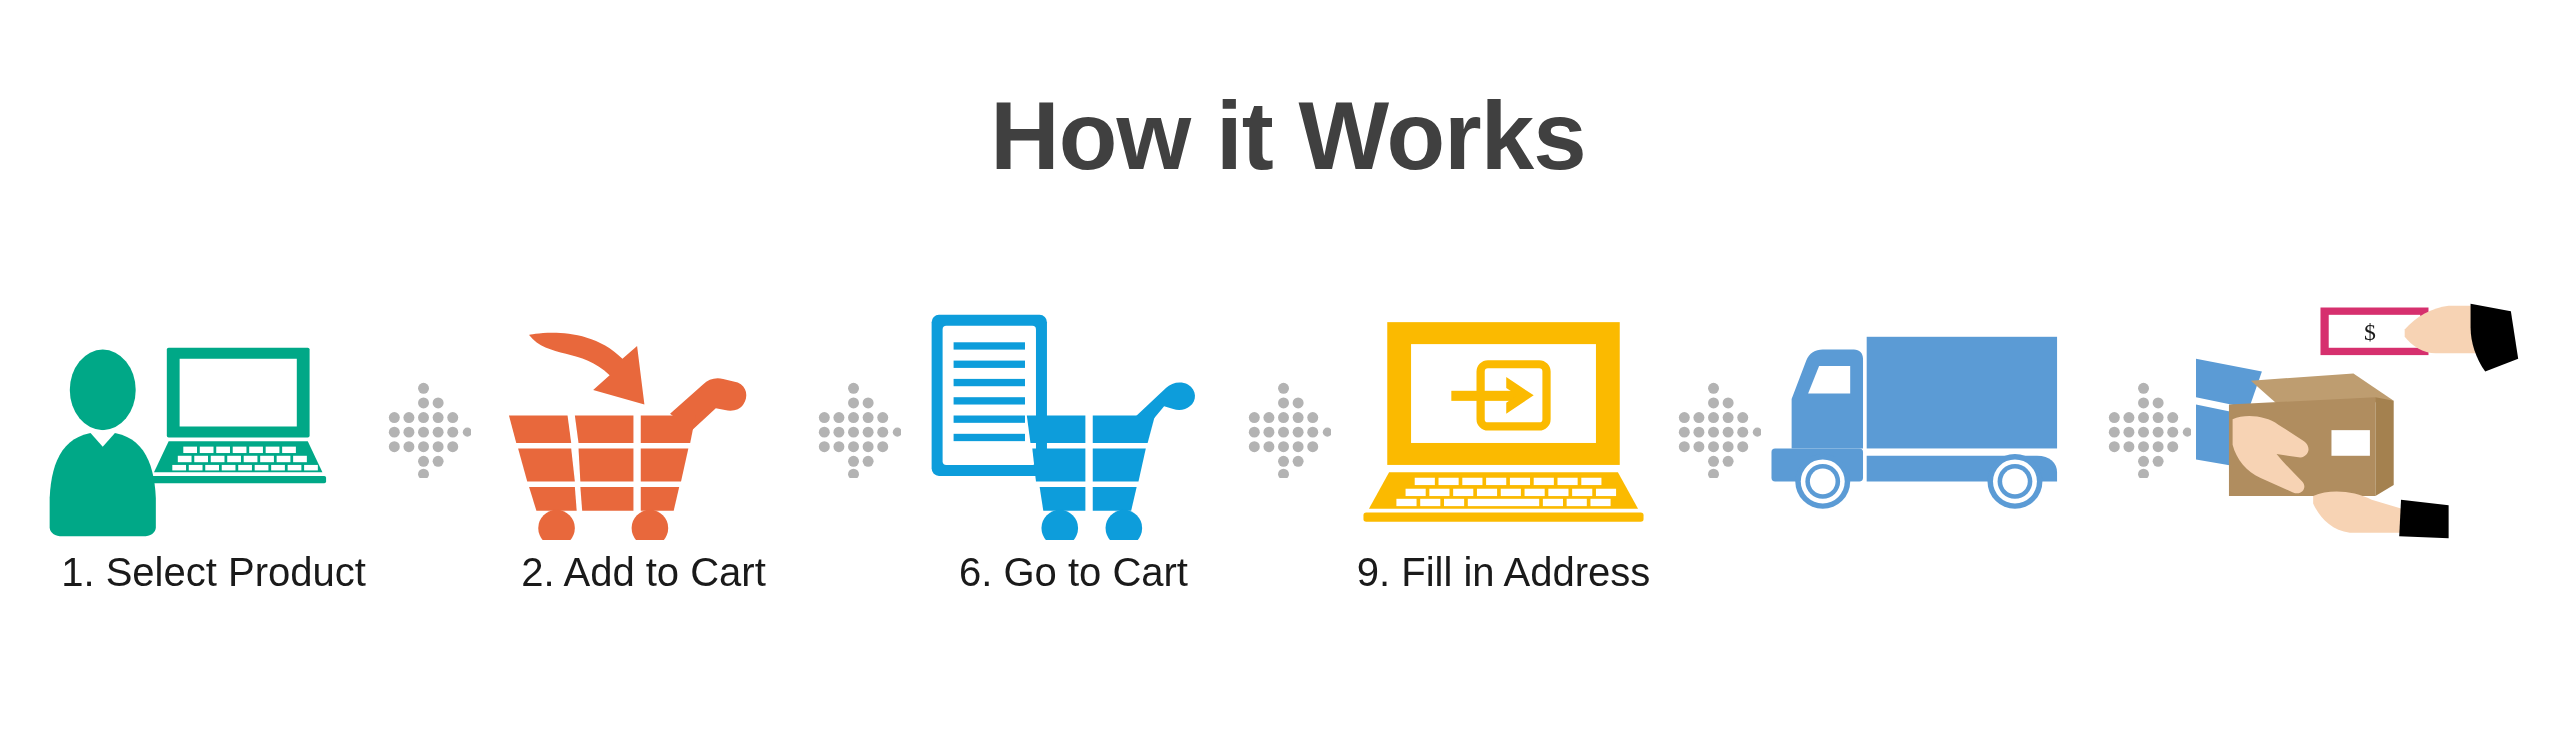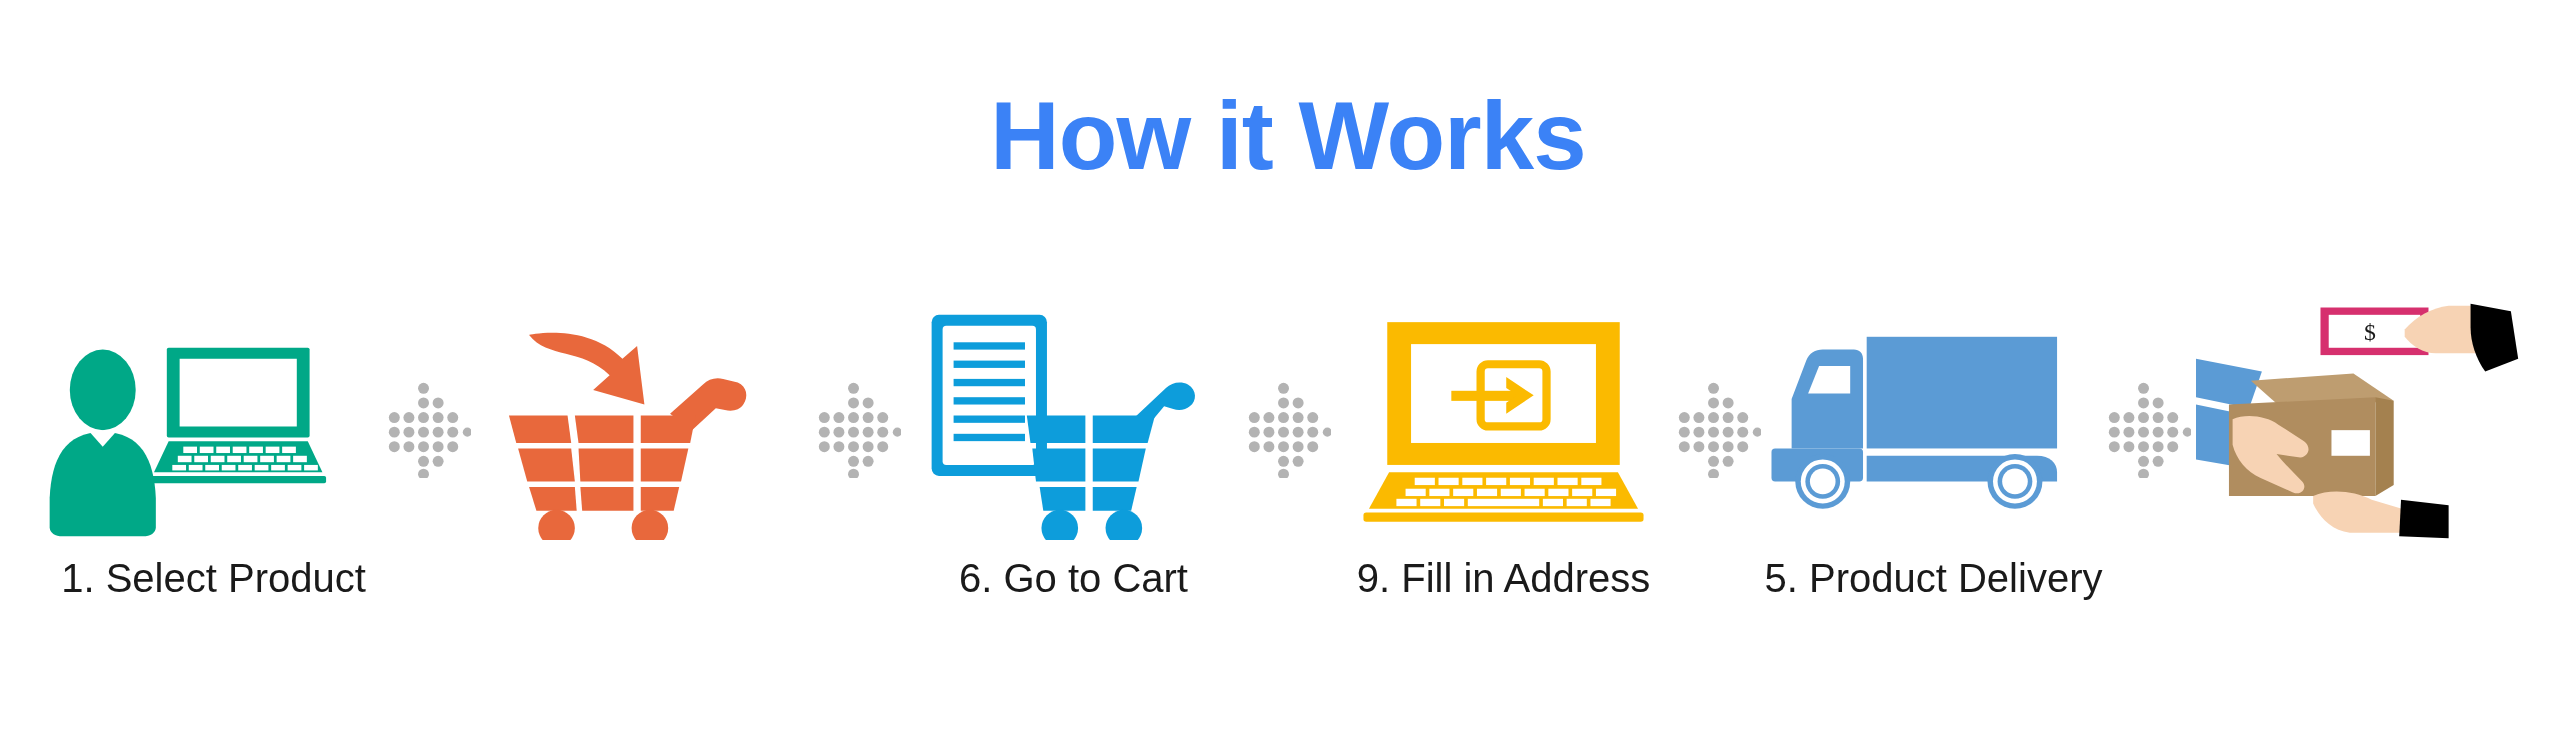--- a/index.html
+++ b/index.html
@@ -25,21 +25,21 @@
   
   #title {
     position: absolute;
     top: 88px;
     left: 0;
     width: 2576px;
     text-align: center;
     font-size: 96px;
     line-height: 1.0;
     font-weight: 700;
-    color: #3b82f6;
+    color: #404040;
     letter-spacing: -0.9px;
     font-family: "Liberation Sans", sans-serif;
   }
 
   
   #steps {
     position: absolute;
     top: 302px;
     left: 46px;
     width: 2485px;
@@ -57,21 +57,21 @@
     flex-direction: column;
     align-items: center;
     flex: 0 0 auto;
   }
   .icon-box {
     width: 335px;
     height: 238px;
     position: relative;
   }
   .step-label {
-    margin-top: 17px;
+    margin-top: 11px;
     font-size: 40px;
     line-height: 1.05;
     color: #1a1a1a;
     white-space: nowrap;
     font-weight: 400;
     font-family: "Liberation Sans", sans-serif;
   }
 
   
   .sep {
@@ -210,20 +210,21 @@
               <path d="M58 202 L108 202 L110 228 L66 228 Z"></path>
               <path d="M114 202 L172 202 L172 228 L116 228 Z"></path>
               <path d="M180 202 L222 202 L216 228 L180 228 Z"></path>
             </g>
 
             <circle cx="88" cy="247" r="20"></circle>
             <circle cx="190" cy="247" r="20"></circle>
           </g>
         </svg>
       </div>
+      <div class="step-label">2. Add to Cart</div>
     </div>
 
     <div class="sep">
       <svg width="84" height="110" viewBox="0 0 92 120" xmlns="http://www.w3.org/2000/svg">
         <g fill="#B3B3B3">
           <circle cx="40" cy="22" r="6"></circle>
           <circle cx="40" cy="38" r="6"></circle>
             <circle cx="56" cy="38" r="6"></circle>
           <circle cx="8" cy="54" r="6"></circle>
             <circle cx="24" cy="54" r="6"></circle>
@@ -415,21 +416,20 @@
             <circle cx="62" cy="196" r="19" fill="#5B9BD5"></circle>
             <circle cx="62" cy="196" r="14" fill="#ffffff"></circle>
 
             <circle cx="272" cy="196" r="30" fill="#5B9BD5"></circle>
             <circle cx="272" cy="196" r="24" fill="#ffffff"></circle>
             <circle cx="272" cy="196" r="19" fill="#5B9BD5"></circle>
             <circle cx="272" cy="196" r="14" fill="#ffffff"></circle>
           </g>
         </svg>
       </div>
-      <div class="step-label">5. Product Delivery</div>
     </div>
 
     <div class="sep">
       <svg width="84" height="110" viewBox="0 0 92 120" xmlns="http://www.w3.org/2000/svg">
         <g fill="#B3B3B3">
           <circle cx="40" cy="22" r="6"></circle>
           <circle cx="40" cy="38" r="6"></circle>
             <circle cx="56" cy="38" r="6"></circle>
           <circle cx="8" cy="54" r="6"></circle>
             <circle cx="24" cy="54" r="6"></circle>

